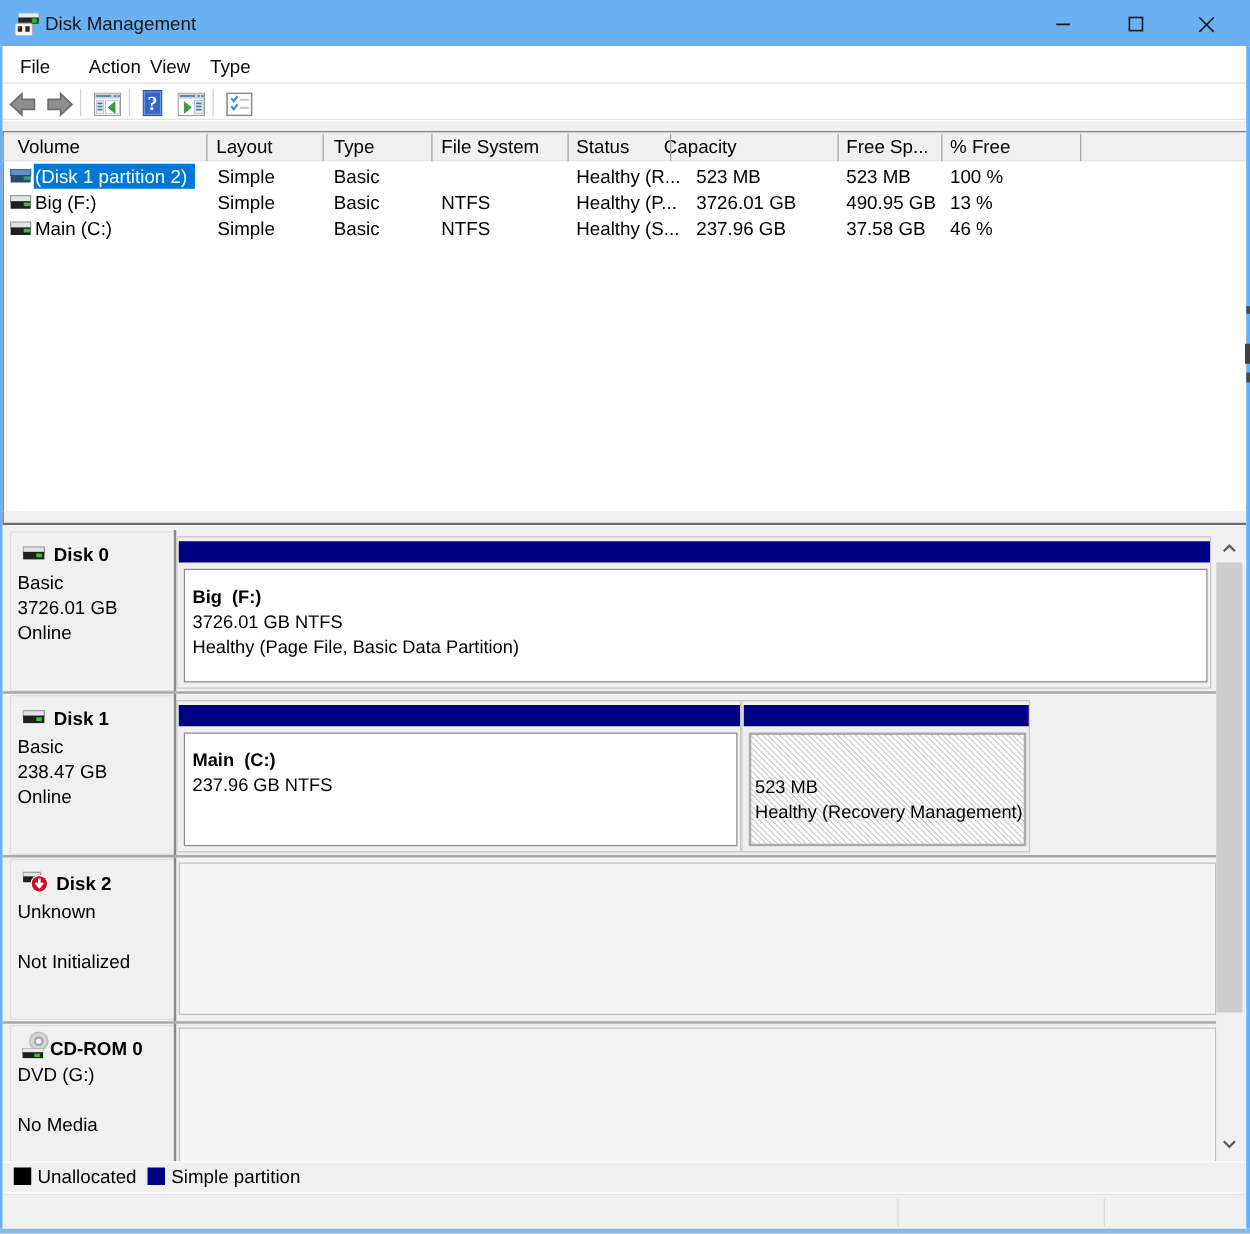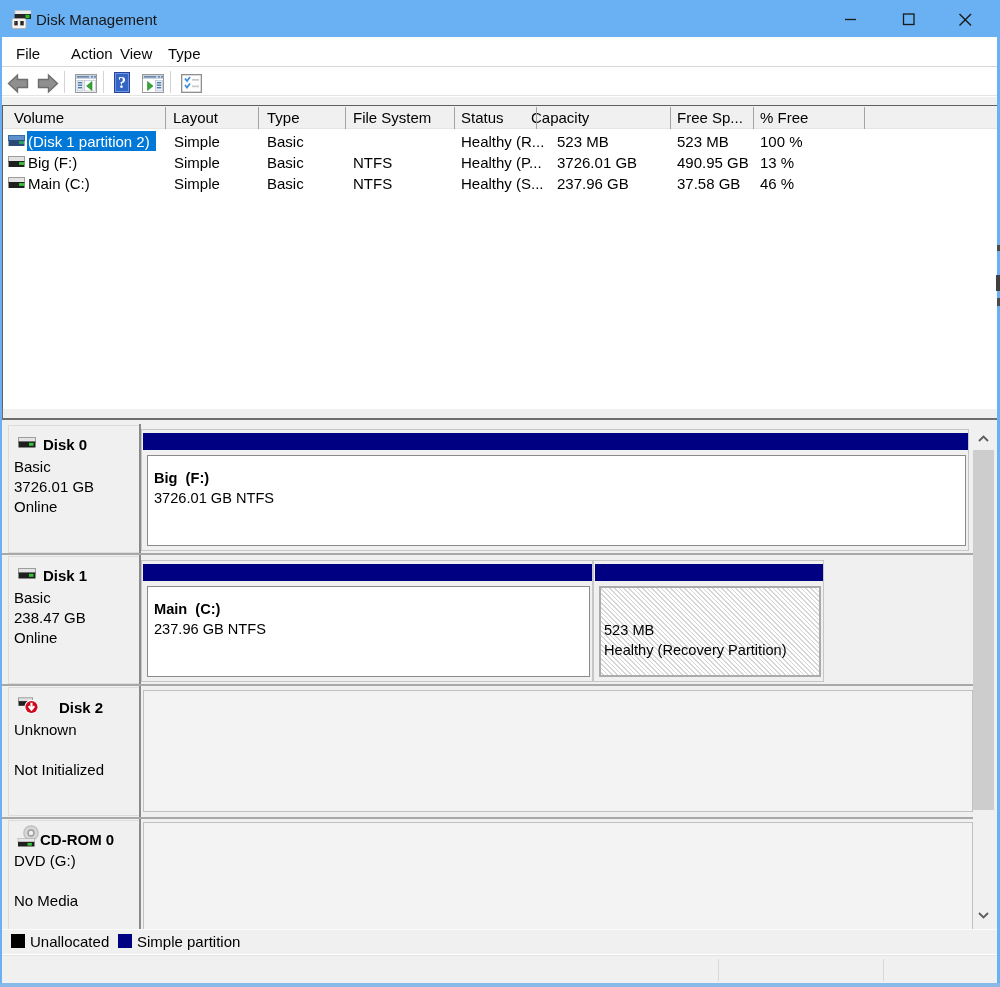--- a/index.html
+++ b/index.html
@@ -218,20 +218,21 @@
   </svg>
   <div class="abs dbold" style="left:41px;top:16px">Disk 0</div>
   <div class="abs dlabel" style="left:12px;top:38px">Basic</div>
   <div class="abs dlabel" style="left:12px;top:58px">3726.01 GB</div>
   <div class="abs dlabel" style="left:12px;top:78px">Online</div>
   <div class="pblock" style="left:139px;top:9px;width:828px;height:122px">
     <div class="pband"></div>
     <div class="pinner">
       <div class="ptxt" style="top:14px;font-weight:bold">Big&nbsp;&nbsp;(F:)</div>
       <div class="ptxt" style="top:34px">3726.01 GB NTFS</div>
+      <div class="ptxt" style="top:54px">Healthy (Page File, Basic Data Partition)</div>
     </div>
   </div>
   <div class="abs diskrow-sep" style="top:133px"></div>
 
   <div class="abs leftbox" style="top:136px;height:128px"></div>
   <div class="abs vline" style="left:137px;top:135px;height:130px"></div>
   <svg class="abs" style="left:16px;top:148px" width="18" height="11" viewBox="0 0 18 11">
     <rect x="0.5" y="0.5" width="17" height="4.5" fill="#e3e3e3" stroke="#9d9d9d"></rect>
     <rect x="0.5" y="4.5" width="17" height="6" fill="#1f1f1f"></rect>
     <rect x="11" y="5.8" width="4.5" height="3" fill="#35c435"></rect>
@@ -244,35 +245,35 @@
     <div class="pband"></div>
     <div class="pinner">
       <div class="ptxt" style="top:14px;font-weight:bold">Main&nbsp;&nbsp;(C:)</div>
       <div class="ptxt" style="top:34px">237.96 GB NTFS</div>
     </div>
   </div>
   <div class="pblock" style="left:591px;top:140px;width:231px;height:122px">
     <div class="pband"></div>
     <div class="pinner hatch">
       <div class="ptxt" style="top:34px">523 MB</div>
-      <div class="ptxt" style="top:54px">Healthy (Recovery Partition)</div>
+      <div class="ptxt" style="top:54px">Healthy (Recovery Management)</div>
     </div>
   </div>
   <div class="abs diskrow-sep" style="top:264px"></div>
 
   <div class="abs leftbox" style="top:267px;height:129px"></div>
   <div class="abs vline" style="left:137px;top:266px;height:131px"></div>
   <svg class="abs" style="left:16px;top:277px" width="26" height="20" viewBox="0 0 26 20">
     <rect x="0.5" y="0.8" width="14" height="3.6" fill="#e3e3e3" stroke="#9d9d9d"></rect>
     <rect x="0.5" y="4.2" width="14" height="4.6" fill="#1f1f1f"></rect>
     <circle cx="13.5" cy="10" r="7.2" fill="#fff"></circle>
     <circle cx="13.5" cy="10" r="6.1" fill="#ce0a1e"></circle>
     <path d="M13.5 5.8 L13.5 11 M10.7 9.2 L13.5 12.6 L16.3 9.2" fill="none" stroke="#fff" stroke-width="2.1"></path>
   </svg>
-  <div class="abs dbold" style="left:57px;top:279px">Disk 2</div>
+  <div class="abs dbold" style="left:43px;top:279px">Disk 2</div>
   <div class="abs dlabel" style="left:12px;top:301px">Unknown</div>
   <div class="abs dlabel" style="left:12px;top:341px">Not Initialized</div>
   <div class="emptybox" style="left:141px;top:270px;width:830px;height:122px"></div>
   <div class="abs diskrow-sep" style="top:397px"></div>
 
   <div class="abs leftbox" style="top:400px;height:109px;border-bottom:none"></div>
   <div class="abs vline" style="left:137px;top:399px;height:110px"></div>
   <svg class="abs" style="left:13px;top:404px" width="26" height="24" viewBox="0 0 26 24">
     <circle cx="16" cy="9" r="7.8" fill="#bdbdbd"></circle>
     <circle cx="16" cy="9" r="6.6" fill="#d7d7d7"></circle>

